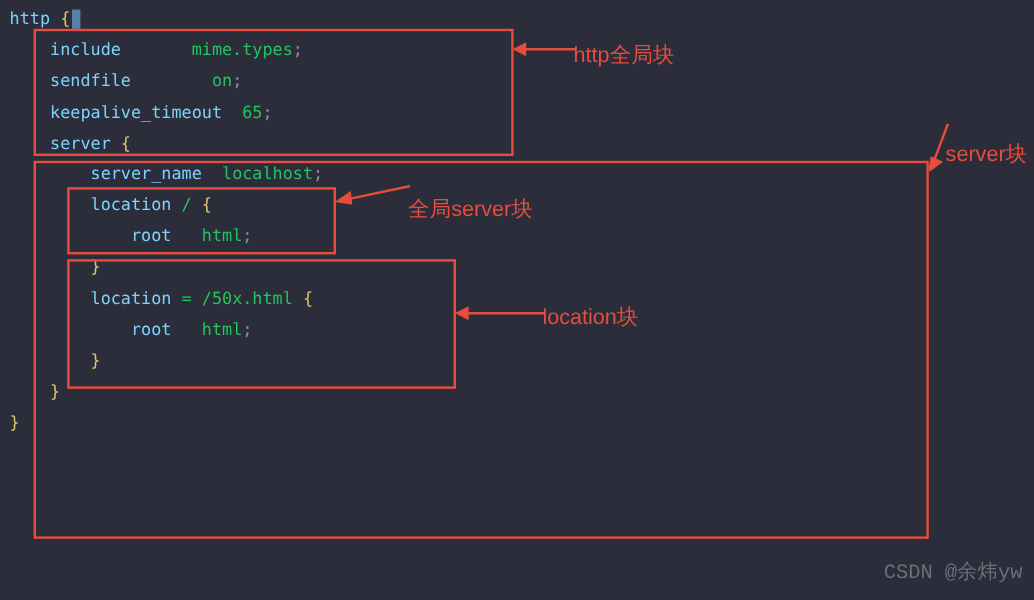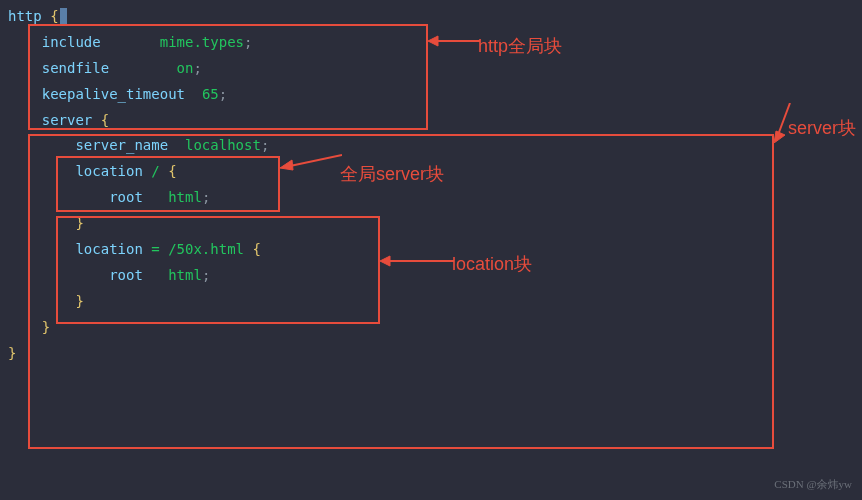--- a/index.html
+++ b/index.html
@@ -40,23 +40,23 @@
   }
   .arrow {
     position: absolute;
     stroke: #e74c3c;
     fill: #e74c3c;
   }
   .watermark {
     position: absolute;
     right: 10px;
     bottom: 6px;
-    font-size: 11px;
+    font-size: 17px;
     color: #6a6f78;
-    font-family: Liberation Serif, serif;
+    font-family: Liberation Mono, monospace;
   }
 </style>
 </head>
 <body>
 
 <div>
 <div class="line"><span class="kw">http </span><span class="brace">{</span><span class="cursor"></span></div>
 <div class="line"><span class="kw">    include       </span><span class="val">mime.types</span><span class="punct">;</span></div>
 <div class="line"><span class="kw">    sendfile        </span><span class="val">on</span><span class="punct">;</span></div>
 <div class="line"><span class="kw">    keepalive_timeout  </span><span class="val">65</span><span class="punct">;</span></div>

